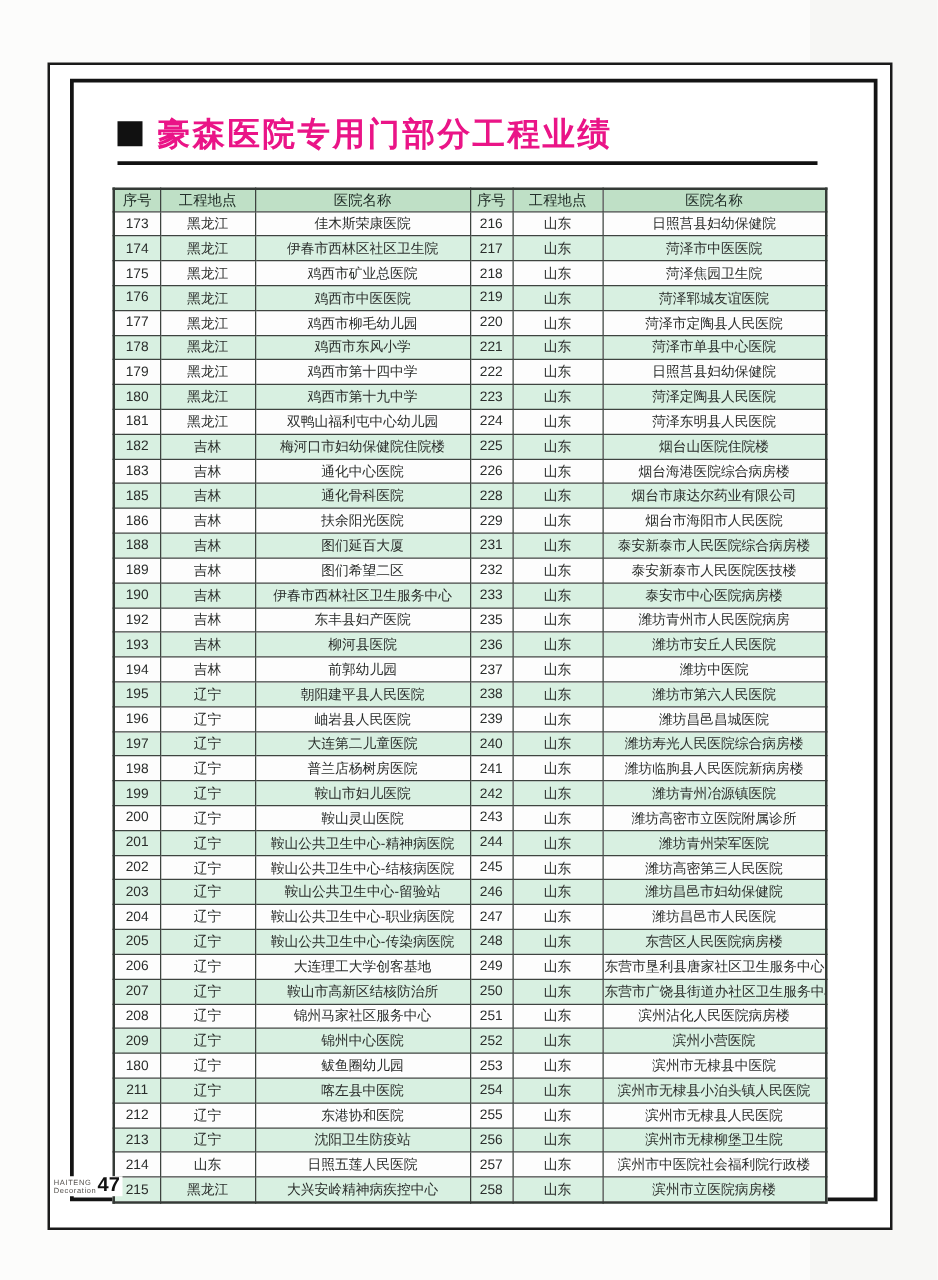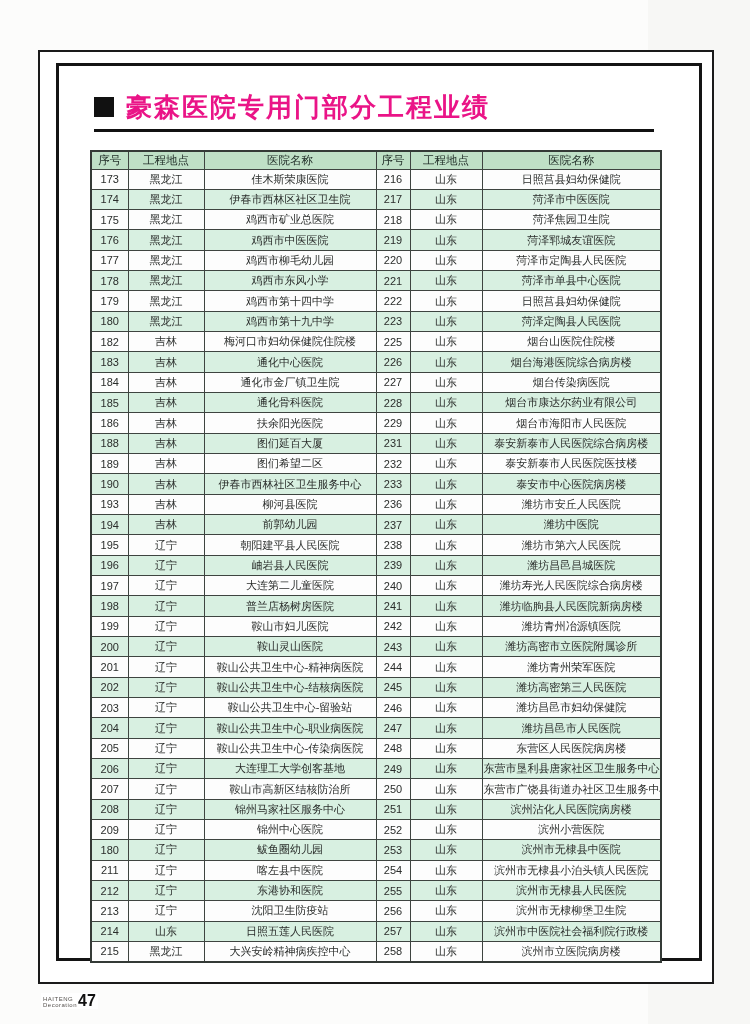--- a/index.html
+++ b/index.html
@@ -61,21 +61,21 @@
   }
   table.projects tbody tr:nth-child(even) td { background: #d8f0e1; }
   table.projects tbody tr:nth-child(odd) td { background: #fdfdfd; }
   col.c-no    { width: 37px; }
   col.c-loc   { width: 76px; }
   col.c-name  { width: 172px; }
   col.c-no2   { width: 34px; }
   col.c-loc2  { width: 72px; }
   col.c-name2 { width: 179px; }
   .footer {
-    position: absolute; left: 41px; top: 993px;
+    position: absolute; left: 41px; top: 941px;
     display: flex; align-items: flex-end; gap: 1px;
     background: #ffffff;
     padding: 1px 2px;
     z-index: 5;
   }
   .footer-brand {
     font-size: 6px; line-height: 6px; color: #55514d;
     letter-spacing: 0.5px;
     text-align: left;
   }
@@ -173,44 +173,44 @@
         </tr>
         <tr>
           <td>180</td>
           <td>黑龙江</td>
           <td>鸡西市第十九中学</td>
           <td>223</td>
           <td>山东</td>
           <td>菏泽定陶县人民医院</td>
         </tr>
         <tr>
+          <td>181</td>
+          <td>黑龙江</td>
+          <td>双鸭山福利屯中心幼儿园</td>
+          <td>224</td>
+          <td>山东</td>
+          <td>菏泽东明县人民医院</td>
+        </tr>
+        <tr>
           <td>182</td>
           <td>吉林</td>
           <td>梅河口市妇幼保健院住院楼</td>
           <td>225</td>
           <td>山东</td>
           <td>烟台山医院住院楼</td>
         </tr>
         <tr>
           <td>183</td>
           <td>吉林</td>
           <td>通化中心医院</td>
           <td>226</td>
           <td>山东</td>
           <td>烟台海港医院综合病房楼</td>
         </tr>
         <tr>
-          <td>184</td>
-          <td>吉林</td>
-          <td>通化市金厂镇卫生院</td>
-          <td>227</td>
-          <td>山东</td>
-          <td>烟台传染病医院</td>
-        </tr>
-        <tr>
           <td>185</td>
           <td>吉林</td>
           <td>通化骨科医院</td>
           <td>228</td>
           <td>山东</td>
           <td>烟台市康达尔药业有限公司</td>
         </tr>
         <tr>
           <td>186</td>
           <td>吉林</td>
@@ -235,20 +235,28 @@
           <td>山东</td>
           <td>泰安新泰市人民医院医技楼</td>
         </tr>
         <tr>
           <td>190</td>
           <td>吉林</td>
           <td>伊春市西林社区卫生服务中心</td>
           <td>233</td>
           <td>山东</td>
           <td>泰安市中心医院病房楼</td>
+        </tr>
+        <tr>
+          <td>192</td>
+          <td>吉林</td>
+          <td>东丰县妇产医院</td>
+          <td>235</td>
+          <td>山东</td>
+          <td>潍坊青州市人民医院病房</td>
         </tr>
         <tr>
           <td>193</td>
           <td>吉林</td>
           <td>柳河县医院</td>
           <td>236</td>
           <td>山东</td>
           <td>潍坊市安丘人民医院</td>
         </tr>
         <tr>

